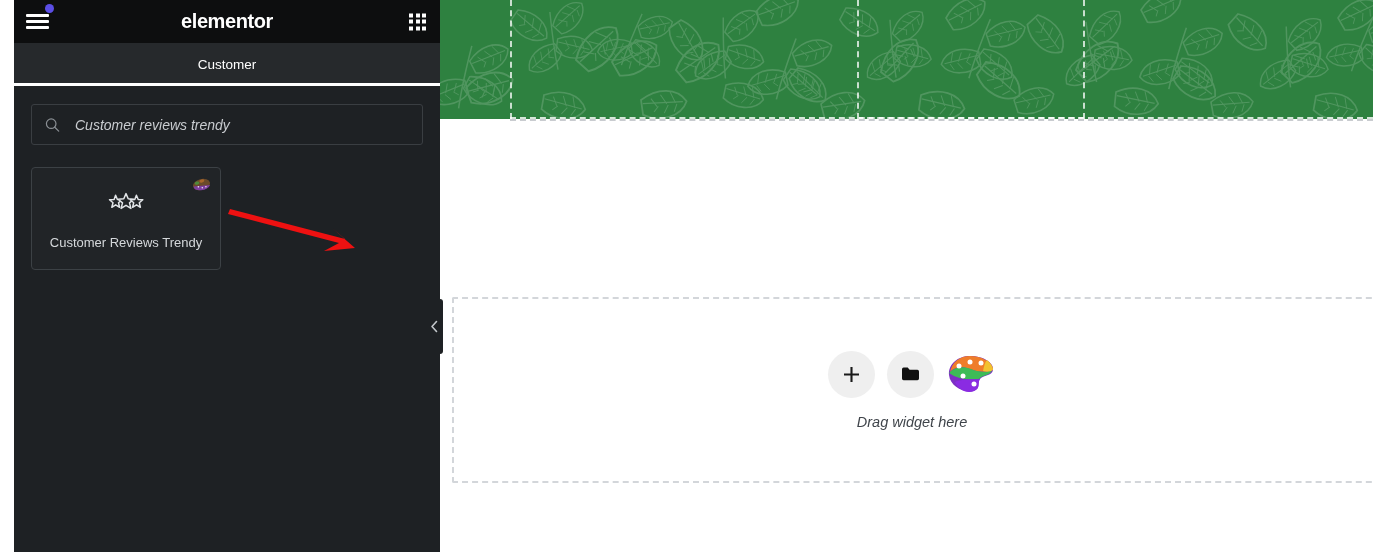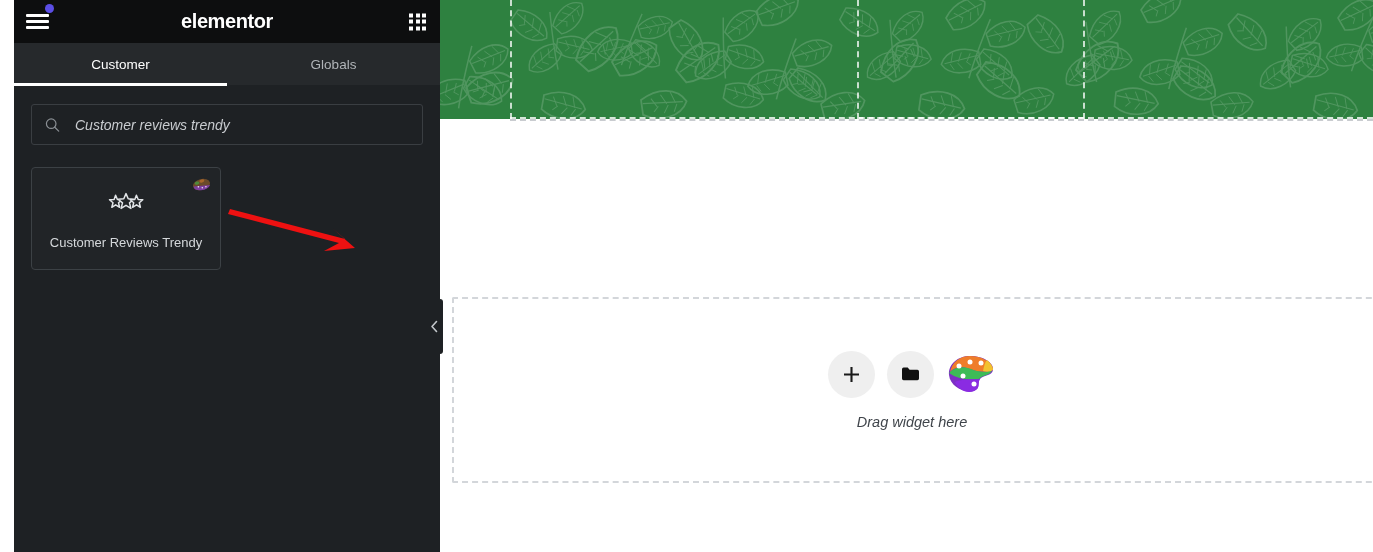--- a/index.html
+++ b/index.html
@@ -210,23 +210,20 @@
           <i></i>
         <i></i>
           <i></i>
           <i></i>
       </div>
     </div>
 
     <div class="tabs">
       <div class="tab active">
         <span>Customer</span>
-      </div>
-      <div class="tab">
-        <span>Globals</span>
       </div>
     </div>
 
     <div class="search-wrap">
       <div class="search-box">
         <svg class="search-icon" viewBox="0 0 16 16" fill="none">
           <circle cx="6.6" cy="6.6" r="5.1" stroke="#8a8f94" stroke-width="1.3"></circle>
           <line x1="10.4" y1="10.4" x2="14.6" y2="14.6" stroke="#8a8f94" stroke-width="1.3" stroke-linecap="round"></line>
         </svg>
         <input class="search-input" type="text" value="Customer reviews trendy" placeholder="Search Widget..." style="">

